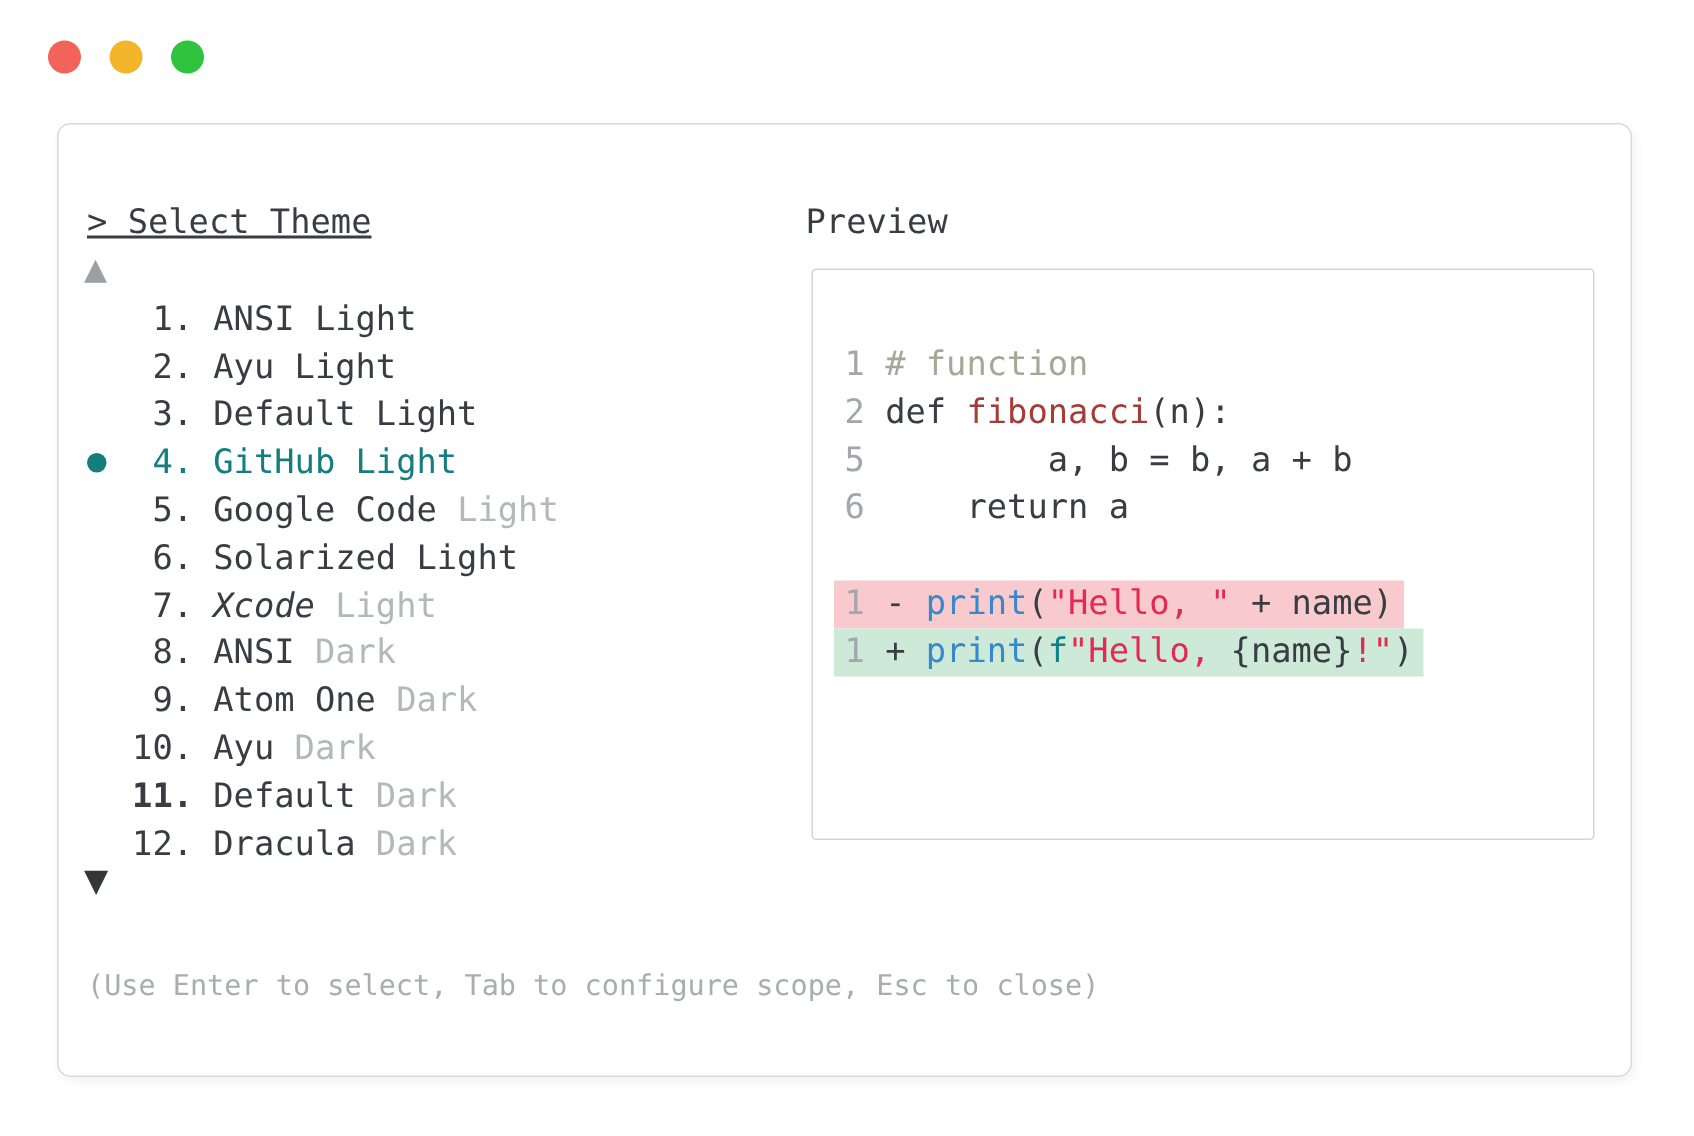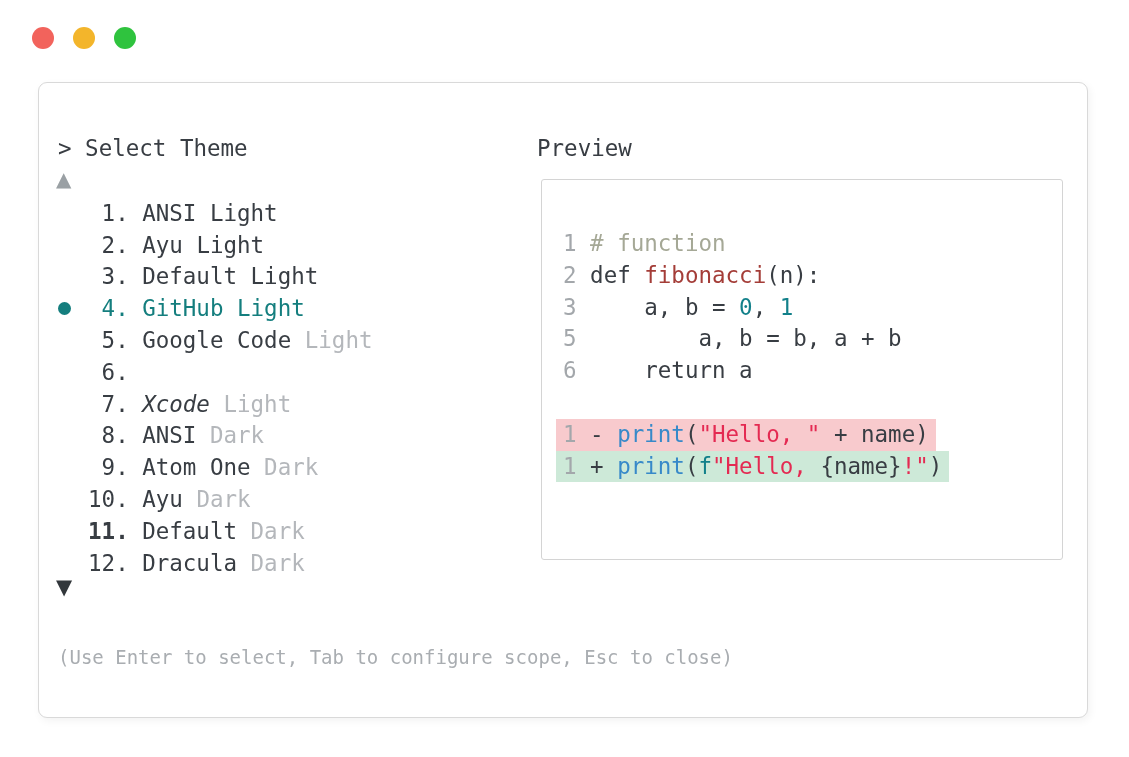--- a/index.html
+++ b/index.html
@@ -5,21 +5,21 @@
   html,body{margin:0;padding:0;background:#ffffff;}
   .stage{position:relative;width:1129px;height:757px;background:#ffffff;overflow:hidden;
          font-family:"DejaVu Sans Mono","Liberation Mono",monospace;}
   
   .traffic{position:absolute;left:32px;top:27px;display:flex;gap:19px;}
   .tl{width:22px;height:22px;border-radius:50%;}
   
   .window{position:absolute;left:38px;top:82px;width:1050px;height:636px;background:#ffffff;
           border:1.5px solid #d9d9d9;border-radius:9px;box-shadow:2px 3px 8px rgba(0,0,0,0.05);box-sizing:border-box;}
   .prompt{position:absolute;left:58px;top:133px;height:31.8px;line-height:31.8px;
-          font-size:22.5px;color:#383d43;white-space:pre;}
+          font-size:22.5px;color:#383d43;white-space:pre;text-decoration:underline;}
   .pv-title{position:absolute;left:537px;top:133px;height:31.8px;line-height:31.8px;
           font-size:22.5px;color:#383d43;white-space:pre;}
   .arrow{position:absolute;left:56px;font-family:"DejaVu Sans",sans-serif;font-size:20px;line-height:20px;cursor:pointer;}
   .arrow.up{top:169px;color:#9aa0a4;}
   .arrow.down{top:577px;color:#32373b;font-size:21px;}
   
   .list{position:absolute;left:58px;top:197px;font-size:22.5px;color:#383d43;}
   .trow{height:31.8px;display:flex;align-items:center;cursor:pointer;}
   .bcol{width:30px;position:relative;height:31.8px;}
   .dot{position:absolute;left:0;top:9.4px;width:13px;height:13px;border-radius:50%;}
@@ -76,20 +76,21 @@
         <span class="namecol"><span style="color: rgb(20, 126, 126); margin-top: 18px;">GitHub </span><span style="color: rgb(20, 126, 126);">Light</span></span>
       </div>
       <div class="trow">
         <span class="bcol"></span>
         <span class="ncol" style="color: rgb(56, 61, 67);">5.</span>
         <span class="namecol"><span style="color: rgb(56, 61, 67);">Google Code </span><span style="color: rgb(180, 183, 187);">Light</span></span>
       </div>
       <div class="trow">
         <span class="bcol"></span>
         <span class="ncol" style="color: rgb(56, 61, 67);">6.</span>
+        <span class="namecol"><span style="color: rgb(56, 61, 67);">Solarized </span><span style="color: rgb(56, 61, 67);">Light</span></span>
       </div>
       <div class="trow">
         <span class="bcol"></span>
         <span class="ncol" style="color: rgb(56, 61, 67);">7.</span>
         <span class="namecol"><span style="color: rgb(56, 61, 67); font-style: italic;">Xcode </span><span style="color: rgb(180, 183, 187);">Light</span></span>
       </div>
       <div class="trow">
         <span class="bcol"></span>
         <span class="ncol" style="color: rgb(56, 61, 67);">8.</span>
         <span class="namecol"><span style="color: rgb(56, 61, 67);">ANSI </span><span style="color: rgb(180, 183, 187);">Dark</span></span>
@@ -114,21 +115,20 @@
         <span class="ncol" style="color: rgb(56, 61, 67);">12.</span>
         <span class="namecol"><span style="color: rgb(56, 61, 67);">Dracula </span><span style="color: rgb(180, 183, 187);">Dark</span></span>
       </div>
     </div>
   <div class="arrow down">▼</div>
 
   <div class="pv-pane"></div>
   <div class="code">
       <div class="crow"><span class="ln">1 </span><span style="color: rgb(165, 168, 150);"># function</span></div>
       <div class="crow"><span class="ln">2 </span><span style="color: rgb(56, 61, 67);">def </span><span style="color: rgb(164, 61, 56);">fibonacci</span><span style="color: rgb(56, 61, 67);">(n):</span></div>
-      <div class="crow"><span class="ln">3 </span><span style="color: rgb(56, 61, 67);">    a, b = </span><span style="color: rgb(18, 128, 138);">0</span><span style="color: rgb(56, 61, 67);">, </span><span style="color: rgb(18, 128, 138);">1</span></div>
       <div class="crow"><span class="ln">5 </span><span style="color: rgb(56, 61, 67);">        a, b = b, a + b</span></div>
       <div class="crow"><span class="ln">6 </span><span style="color: rgb(56, 61, 67);">    return a</span></div>
       <div class="crow"></div>
       <div class="crow diff" style="background: rgb(248, 202, 205);"><span class="ln">1</span><span style="color: rgb(56, 61, 67);"> - </span><span style="color: rgb(55, 137, 201);">print</span><span style="color: rgb(56, 61, 67);">(</span><span style="color: rgb(228, 42, 82);">"Hello, "</span><span style="color: rgb(56, 61, 67);"> + name)</span></div>
       <div class="crow diff" style="background: rgb(205, 233, 216);"><span class="ln">1</span><span style="color: rgb(56, 61, 67);"> + </span><span style="color: rgb(55, 137, 201);">print</span><span style="color: rgb(56, 61, 67);">(</span><span style="color: rgb(18, 128, 138);">f</span><span style="color: rgb(228, 42, 82);">"Hello, </span><span style="color: rgb(56, 61, 67);">{name}</span><span style="color: rgb(228, 42, 82);">!"</span><span style="color: rgb(56, 61, 67);">)</span></div>
     </div>
 
   <div class="footer">(Use Enter to select, Tab to configure scope, Esc to close)</div>
 </div>
 

